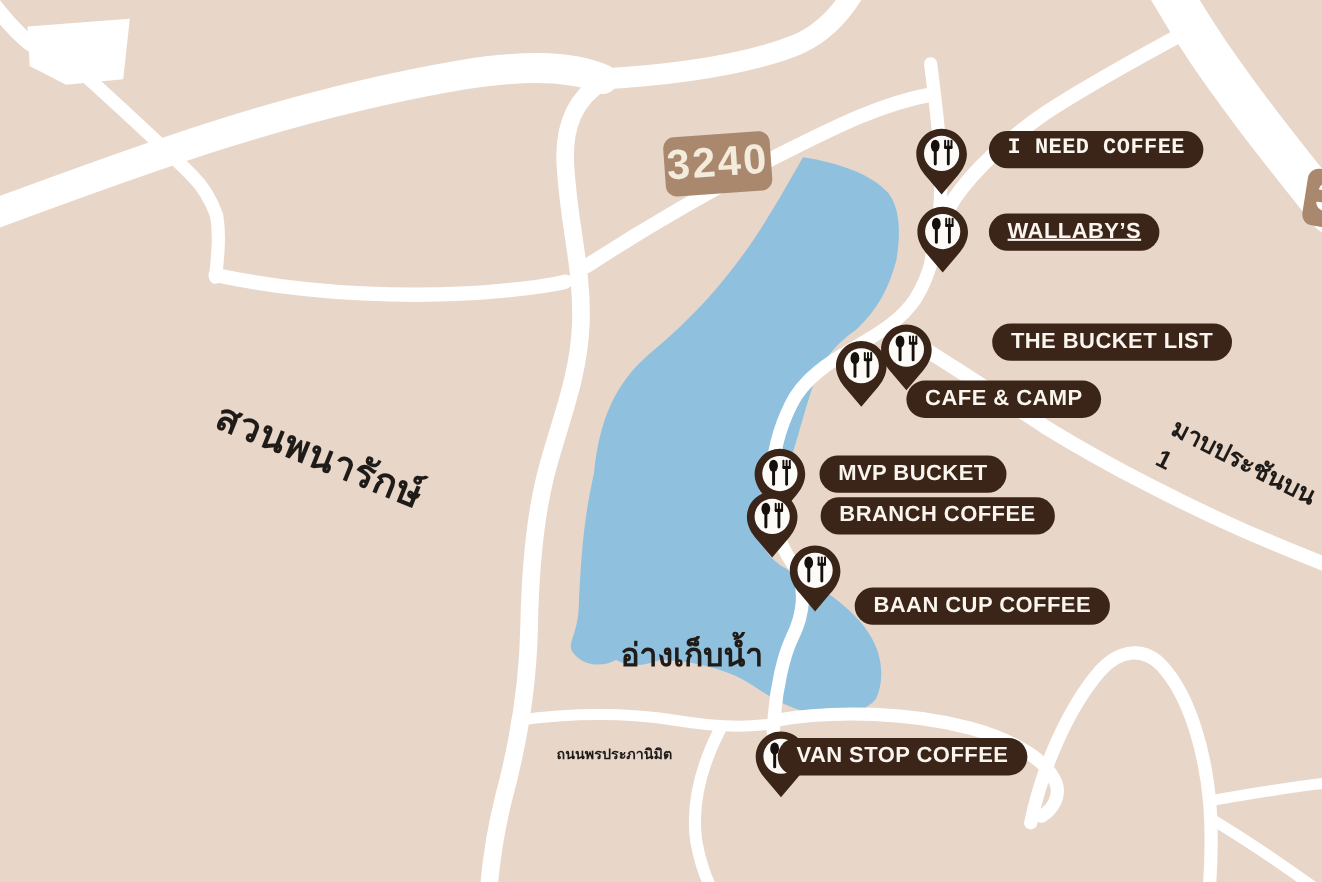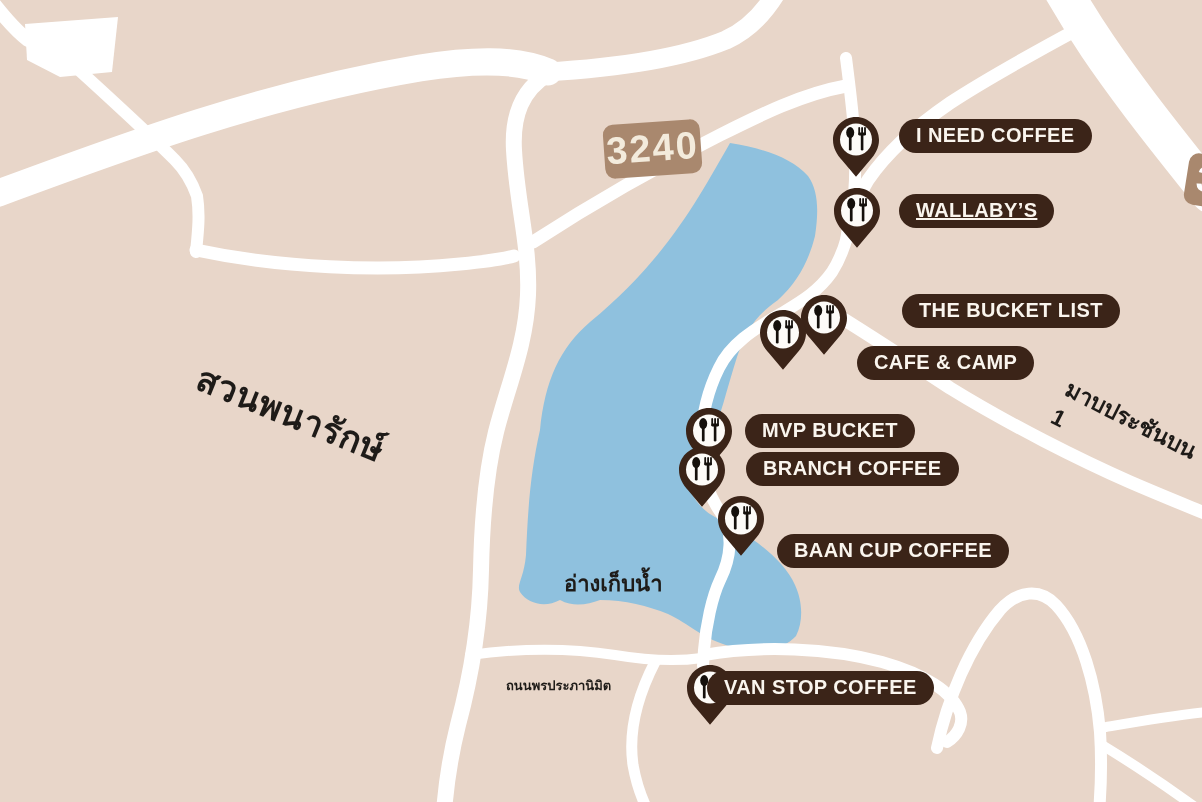--- a/index.html
+++ b/index.html
@@ -37,21 +37,21 @@
     padding-left:10px;transform:rotate(9deg);color:#ffffff;
   }
   
   .area-label{position:absolute;color:#1e1b18;white-space:pre-line;}
   #label-park{
     left:190px;top:392px;width:230px;
     font-size:35px;font-weight:bold;letter-spacing:.5px;
     transform:rotate(22deg);transform-origin:center;
   }
   #label-reservoir{
-    left:564px;top:545px;font-size:22px;font-weight:bold;line-height:1.18;
+    left:564px;top:545px;font-size:29px;font-weight:bold;line-height:1.18;
   }
   #label-road-south{
     left:506px;top:675px;font-size:13px;font-weight:bold;
   }
   #label-road-east{
     left:1052px;top:404px;width:160px;
     font-size:23px;font-weight:bold;
     transform:rotate(27deg);transform-origin:center;
   }
 </style>
@@ -148,21 +148,21 @@
     <ellipse cx="18.2" cy="16.6" rx="4" ry="5.6"></ellipse>
     <rect x="16.9" y="20.5" width="2.7" height="14" rx="1.3"></rect>
     <rect x="26.3" y="11" width="1.8" height="8.2" rx="0.9"></rect>
     <rect x="29.2" y="11" width="1.8" height="8.2" rx="0.9"></rect>
     <rect x="32.1" y="11" width="1.8" height="8.2" rx="0.9"></rect>
     <rect x="26.3" y="16.6" width="7.6" height="2.8" rx="1.4"></rect>
     <rect x="28.8" y="18" width="2.6" height="16.5" rx="1.3"></rect>
   </g>
 </svg>
       </div>
-      <div class="pill" style="left: 899px; top: 119px;">I NEED COFFEE</div>
+      <div class="pill" style="left: 899px; top: 119px; font-family: Liberation Mono, monospace;">I NEED COFFEE</div>
       <div class="pin" style="left: 833px; top: 187px;">
 <svg width="48" height="62" viewBox="0 0 48 62">
   <path d="M24 1C36.7 1 47 11.3 47 24c0 7.9-3.9 14.6-9.3 20.6L24 60.8 10.3 44.6C4.9 38.6 1 31.9 1 24 1 11.3 11.3 1 24 1Z" fill="#3b2418"></path>
   <circle cx="24" cy="23.5" r="16" fill="#fdfbf8"></circle>
   <g fill="#15100c">
     <ellipse cx="18.2" cy="16.6" rx="4" ry="5.6"></ellipse>
     <rect x="16.9" y="20.5" width="2.7" height="14" rx="1.3"></rect>
     <rect x="26.3" y="11" width="1.8" height="8.2" rx="0.9"></rect>
     <rect x="29.2" y="11" width="1.8" height="8.2" rx="0.9"></rect>
     <rect x="32.1" y="11" width="1.8" height="8.2" rx="0.9"></rect>
@@ -196,21 +196,21 @@
     <ellipse cx="18.2" cy="16.6" rx="4" ry="5.6"></ellipse>
     <rect x="16.9" y="20.5" width="2.7" height="14" rx="1.3"></rect>
     <rect x="26.3" y="11" width="1.8" height="8.2" rx="0.9"></rect>
     <rect x="29.2" y="11" width="1.8" height="8.2" rx="0.9"></rect>
     <rect x="32.1" y="11" width="1.8" height="8.2" rx="0.9"></rect>
     <rect x="26.3" y="16.6" width="7.6" height="2.8" rx="1.4"></rect>
     <rect x="28.8" y="18" width="2.6" height="16.5" rx="1.3"></rect>
   </g>
 </svg>
       </div>
-      <div class="pill" style="left: 857px; top: 346px;">CAFE &amp; CAMP</div>
+      <div class="pill" style="left: 824px; top: 346px;">CAFE &amp; CAMP</div>
       <div class="pin" style="left: 685px; top: 407px;">
 <svg width="48" height="62" viewBox="0 0 48 62">
   <path d="M24 1C36.7 1 47 11.3 47 24c0 7.9-3.9 14.6-9.3 20.6L24 60.8 10.3 44.6C4.9 38.6 1 31.9 1 24 1 11.3 11.3 1 24 1Z" fill="#3b2418"></path>
   <circle cx="24" cy="23.5" r="16" fill="#fdfbf8"></circle>
   <g fill="#15100c">
     <ellipse cx="18.2" cy="16.6" rx="4" ry="5.6"></ellipse>
     <rect x="16.9" y="20.5" width="2.7" height="14" rx="1.3"></rect>
     <rect x="26.3" y="11" width="1.8" height="8.2" rx="0.9"></rect>
     <rect x="29.2" y="11" width="1.8" height="8.2" rx="0.9"></rect>
     <rect x="32.1" y="11" width="1.8" height="8.2" rx="0.9"></rect>

